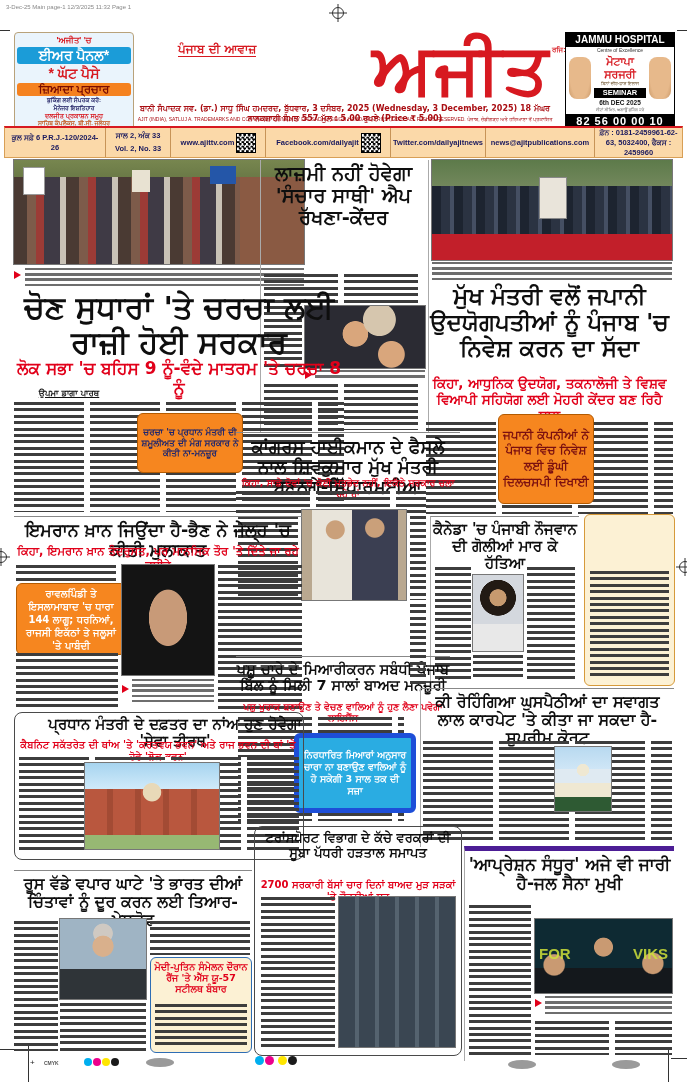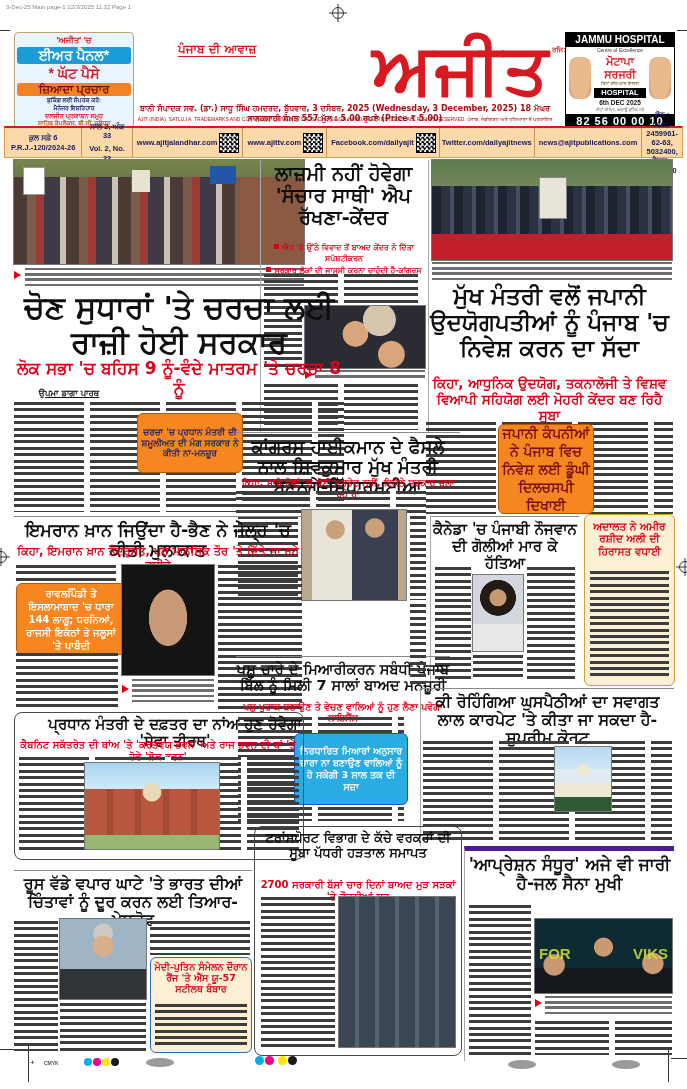--- a/index.html
+++ b/index.html
@@ -14,21 +14,21 @@
   .gk{background:repeating-linear-gradient(#3d3d3d 0 3px,transparent 3px 6.4px)}
   .gk2{background:repeating-linear-gradient(90deg,transparent 0 74px,#fff 74px 80px),
        repeating-linear-gradient(#3d3d3d 0 3px,transparent 3px 6.4px)}
   .gk3{background:repeating-linear-gradient(90deg,transparent 0 70px,#fff 70px 76px),
        repeating-linear-gradient(#3d3d3d 0 3px,transparent 3px 6.4px)}
   .gkc{background:repeating-linear-gradient(#6e6e6e 0 2.4px,transparent 2.4px 5.2px)}
   .photo{box-shadow:0 0 0 1px #777}
   .obox{background:#f6861f;border:1px solid #b35a00;border-radius:6px;font-weight:bold;
         text-align:center;display:flex;align-items:center;justify-content:center;
         padding:2px 3px;font-family:"DejaVu Sans",sans-serif}
-  .bbox{background:#2aace2;border:1px solid #1d4ed8;border-radius:6px;color:#fff;font-weight:bold;
+  .bbox{background:#2aace2;border:5px solid #1d4ed8;border-radius:6px;color:#fff;font-weight:bold;
         text-align:center;display:flex;align-items:center;justify-content:center;padding:2px 3px;
         font-family:"DejaVu Sans",sans-serif}
   .cbox{background:#fcf1d4;border-radius:6px}
   .sboxed{border:1.5px solid #4a4a4a;border-radius:8px}
   .arr{width:0;height:0;border:4px solid transparent;border-left:7px solid #e1001a}
   .bsq{display:inline-block;width:5px;height:5px;background:#e1001a;margin:0 3px 1px 0}
   .cropline{background:#333}
   
   #earpanel{left:14px;top:32px;width:118px;height:112px;background:#eaf4fc;border:1px solid #b9a27a;
             border-radius:4px;text-align:center;overflow:hidden}
@@ -157,42 +157,38 @@
 
   <div id="hospad" class="abs">
     <div style="background:#000;color:#fff;font-weight:bold;font-size:10px;line-height:14px">JAMMU HOSPITAL</div>
     <div style="font-size:5px;color:#333;line-height:7px">Centre of Excellence</div>
 
     <div class="abs" style="left:3px;top:24px;width:22px;height:42px;background:radial-gradient(ellipse at 50% 20%,#e7b98b 0 70%,#c99868 100%);border-radius:8px"></div>
     <div class="abs" style="left:83px;top:24px;width:22px;height:42px;background:radial-gradient(ellipse at 50% 20%,#e7b98b 0 70%,#c99868 100%);border-radius:8px"></div>
     <div class="abs" style="left:26px;top:22px;width:56px;font-size:11px;font-weight:bold;color:#d71920;font-family:'DejaVu Sans',sans-serif">ਮੋਟਾਪਾ</div>
     <div class="abs" style="left:26px;top:35px;width:56px;font-size:11px;font-weight:bold;color:#d71920;font-family:'DejaVu Sans',sans-serif">ਸਰਜਰੀ</div>
     <div class="abs" style="left:22px;top:48px;width:64px;font-size:4.5px;color:#5a3d12">ਬਿਨਾਂ ਚੀਰ-ਫਾੜ ਇਲਾਜ</div>
-    <div class="abs" style="left:28px;top:55px;width:52px;background:#000;color:#fff;font-weight:bold;font-size:7.5px;line-height:10px">HOSPITAL</div>
+    <div class="abs" style="left:28px;top:55px;width:52px;background:#000;color:#fff;font-weight:bold;font-size:7.5px;line-height:10px">SEMINAR</div>
     <div class="abs" style="left:26px;top:66px;width:56px;font-size:6.5px;font-weight:bold;color:#111">6th DEC 2025</div>
     <div class="abs" style="left:8px;top:74px;width:92px;font-size:4px;color:#444">ਸੀਟਾਂ ਸੀਮਿਤ, ਅਗਾਊਂ ਬੁਕਿੰਗ ਕਰੋ</div>
     <div class="abs" style="left:0;top:81px;width:108px;background:#000;color:#fff;font-weight:bold;font-size:11px;line-height:15px;letter-spacing:1px">82 56 00 00 10</div>
     <div class="abs" style="left:0;top:97px;width:108px;background:#d71920;color:#fff;font-size:5.5px;line-height:9px">www.jammuhospital.com</div>
   </div>
 
   <div class="abs" style="left:133px;top:104px;width:424px;text-align:center;font-size:8px;font-weight:bold;color:#a90d12;font-family:'DejaVu Sans',sans-serif">ਬਾਨੀ ਸੰਪਾਦਕ ਸਵ. (ਡਾ.) ਸਾਧੂ ਸਿੰਘ ਹਮਦਰਦ, ਬੁੱਧਵਾਰ, 3 ਦਸੰਬਰ, 2025 (Wednesday, 3 December, 2025) 18 ਮੱਘਰ ਨਾਨਕਸ਼ਾਹੀ ਸੰਮਤ 557   ਮੁੱਲ : 5.00 ਰੁਪਏ (Price ₹ 5.00)</div>
   <div class="abs" style="left:133px;top:116px;width:424px;text-align:center;font-size:5px;color:#a90d12">AJIT (INDIA), SATLUJ A. TRADEMARKS AND COPYRIGHT OWNED BY DR. SADHU SINGH HAMDARD TRUST, 2025. ALL RIGHTS RESERVED. ਪੰਜਾਬ, ਚੰਡੀਗੜ੍ਹ ਅਤੇ ਹਰਿਆਣਾ ਤੋਂ ਪ੍ਰਕਾਸ਼ਿਤ</div>
 
   <div id="infobar" class="abs">
     <div class="cell" style="width:92px">
       <span>ਕੁਲ ਸਫ਼ੇ 6 P.R.J.-120/2024-26</span>
       </div>
     <div class="cell" style="width:56px;flex-direction:column;line-height:1.3">
       <span>ਸਾਲ 2, ਅੰਕ 33</span>
       <span>Vol. 2, No. 33</span>
       </div>
-    <div class="cell" style="width:108px">
-      <span>www.ajitjalandhar.com</span>
-      <span class="qr"></span>
-      </div>
     <div class="cell" style="width:86px">
       <span>www.ajittv.com</span>
       <span class="qr"></span>
       </div>
     <div class="cell" style="width:116px">
       <span>Facebook.com/dailyajit</span>
       <span class="qr"></span>
       </div>
     <div class="cell" style="width:86px">
       <span>Twitter.com/dailyajitnews</span>
@@ -210,44 +206,40 @@
     <div class="abs" style="left:196px;top:6px;width:26px;height:18px;background:#2456a8"></div>
     <div class="abs" style="left:118px;top:10px;width:18px;height:22px;background:#e8e2d2"></div>
   </div>
   <div class="abs" style="left:14px;top:267px;width:290px;height:22px">
     <div class="arr abs" style="left:0;top:4px"></div>
     <div class="gkc abs" style="left:11px;top:1px;width:279px;height:20px"></div>
   </div>
 
   <div class="abs" style="left:260px;top:160px;width:167px;height:272px;border-left:1px solid #aaa;border-right:1px solid #aaa">
     <div class="hl" style="position:absolute;left:2px;top:3px;width:161px;font-size:19.5px">ਲਾਜ਼ਮੀ ਨਹੀਂ ਹੋਵੇਗਾ 'ਸੰਚਾਰ ਸਾਥੀ' ਐਪ ਰੱਖਣਾ-ਕੇਂਦਰ</div>
-    <div class="abs" style="left:3px;top:82px;width:160px;font-size:7.8px;font-weight:bold;color:#e1001a;line-height:1.45;text-align:center;font-family:'DejaVu Sans',sans-serif">
-      <div><span class="bsq"></span><span>ਐਪ 'ਤੇ ਉੱਠੇ ਵਿਵਾਦ ਤੋਂ ਬਾਅਦ ਕੇਂਦਰ ਨੇ ਦਿੱਤਾ ਸਪੱਸ਼ਟੀਕਰਨ</span></div>
-      <div><span class="bsq"></span><span>ਸਰਕਾਰ ਲੋਕਾਂ ਦੀ ਜਾਸੂਸੀ ਕਰਨਾ ਚਾਹੁੰਦੀ ਹੈ-ਕਾਂਗਰਸ</span></div>
-    </div>
     <div class="gk2 abs" style="left:3px;top:114px;width:160px;height:30px"></div>
     <div class="gk abs" style="left:3px;top:146px;width:38px;height:62px"></div>
     <div class="photo ph-scindia abs" style="left:44px;top:146px;width:120px;height:62px"></div>
     <div class="abs" style="left:44px;top:210px;width:120px;height:11px">
       <div class="arr abs" style="left:0;top:1px"></div>
       <div class="gkc abs" style="left:10px;top:0;width:110px;height:10px"></div>
     </div>
     <div class="gk2 abs" style="left:3px;top:224px;width:160px;height:46px"></div>
   </div>
 
   <div class="abs photo ph-delegation" style="left:432px;top:160px;width:240px;height:100px">
     <div class="abs" style="left:108px;top:18px;width:26px;height:40px;background:#e9e4da;outline:1px solid #888"></div>
   </div>
   <div class="gkc abs" style="left:432px;top:262px;width:240px;height:18px"></div>
 
   <div class="abs" style="left:426px;top:282px;width:247px;height:234px">
     <div class="hl" style="position:absolute;left:0;top:2px;width:247px;font-size:23px">ਮੁੱਖ ਮੰਤਰੀ ਵਲੋਂ ਜਪਾਨੀ ਉਦਯੋਗਪਤੀਆਂ ਨੂੰ ਪੰਜਾਬ 'ਚ ਨਿਵੇਸ਼ ਕਰਨ ਦਾ ਸੱਦਾ</div>
     <div class="redhl" style="position:absolute;left:2px;top:94px;width:243px;font-size:13.5px">ਕਿਹਾ, ਆਧੁਨਿਕ ਉਦਯੋਗ, ਤਕਨਾਲੋਜੀ ਤੇ ਵਿਸ਼ਵ ਵਿਆਪੀ ਸਹਿਯੋਗ ਲਈ ਮੋਹਰੀ ਕੇਂਦਰ ਬਣ ਰਿਹੈ ਸੂਬਾ</div>
     <div class="gk3 abs" style="left:0;top:140px;width:247px;height:92px"></div>
-    <div class="obox abs" style="left:72px;top:142px;width:88px;height:84px;font-size:14px;color:#7b1010;line-height:1.3">ਜਪਾਨੀ ਕੰਪਨੀਆਂ ਨੇ ਪੰਜਾਬ ਵਿਚ ਨਿਵੇਸ਼ ਲਈ ਡੂੰਘੀ ਦਿਲਚਸਪੀ ਦਿਖਾਈ</div>
+    <div class="obox abs" style="left:72px;top:132px;width:88px;height:84px;font-size:12px;color:#7b1010;line-height:1.3">ਜਪਾਨੀ ਕੰਪਨੀਆਂ ਨੇ ਪੰਜਾਬ ਵਿਚ ਨਿਵੇਸ਼ ਲਈ ਡੂੰਘੀ ਦਿਲਚਸਪੀ ਦਿਖਾਈ</div>
   </div>
 
   <div class="abs" style="left:14px;top:290px;width:330px;height:224px">
     <div class="hl" style="position:absolute;left:0;top:0;width:330px;font-size:31px">ਚੋਣ ਸੁਧਾਰਾਂ 'ਤੇ ਚਰਚਾ ਲਈ ਰਾਜ਼ੀ ਹੋਈ ਸਰਕਾਰ</div>
     <div class="redhl" style="position:absolute;left:0;top:68px;width:330px;font-size:17px">ਲੋਕ ਸਭਾ 'ਚ ਬਹਿਸ 9 ਨੂੰ-ਵੰਦੇ ਮਾਤਰਮ 'ਤੇ ਚਰਚਾ 8 ਨੂੰ</div>
     <div style="position:absolute;left:0;top:98px;width:110px;text-align:center;font-size:8.5px;font-weight:bold;text-decoration:underline;font-family:'DejaVu Sans',sans-serif">ਉਪਮਾ ਡਾਗਾ ਪਾਰਥ</div>
     <div class="gk3 abs" style="left:0;top:112px;width:330px;height:110px"></div>
     <div class="obox abs" style="left:123px;top:123px;width:98px;height:54px;font-size:8.8px;color:#1a2570;line-height:1.25">ਚਰਚਾ 'ਚ ਪ੍ਰਧਾਨ ਮੰਤਰੀ ਦੀ ਸ਼ਮੂਲੀਅਤ ਦੀ ਮੰਗ ਸਰਕਾਰ ਨੇ ਕੀਤੀ ਨਾ-ਮਨਜ਼ੂਰ</div>
   </div>
 
@@ -276,21 +268,20 @@
 
   <div class="abs" style="left:430px;top:516px;width:148px;height:168px;border-top:1px solid #888;border-left:1px solid #aaa">
     <div class="hl" style="position:absolute;left:2px;top:4px;width:144px;font-size:15px">ਕੈਨੇਡਾ 'ਚ ਪੰਜਾਬੀ ਨੌਜਵਾਨ ਦੀ ਗੋਲੀਆਂ ਮਾਰ ਕੇ ਹੱਤਿਆ</div>
     <div class="gk abs" style="left:4px;top:50px;width:36px;height:112px"></div>
     <div class="photo ph-canada abs" style="left:42px;top:58px;width:50px;height:76px"></div>
     <div class="gk abs" style="left:96px;top:50px;width:48px;height:112px"></div>
     <div class="gk abs" style="left:42px;top:138px;width:50px;height:24px"></div>
   </div>
 
   <div class="cbox abs" style="left:584px;top:514px;width:89px;height:170px;border:1px solid #d69a3a">
-    <div class="redhl" style="position:absolute;left:3px;top:5px;width:83px;font-size:10.5px">ਅਦਾਲਤ ਨੇ ਅਮੀਰ ਰਸ਼ੀਦ ਅਲੀ ਦੀ ਹਿਰਾਸਤ ਵਧਾਈ</div>
     <div class="gk abs" style="left:5px;top:56px;width:79px;height:106px"></div>
   </div>
 
   <div class="abs" style="left:236px;top:656px;width:214px;height:168px;border-top:1px solid #888">
     <div class="hl" style="position:absolute;left:0;top:4px;width:214px;font-size:14.5px">ਪਸ਼ੂ ਚਾਰੇ ਦੇ ਮਿਆਰੀਕਰਨ ਸਬੰਧੀ ਪੰਜਾਬ ਬਿੱਲ ਨੂੰ ਮਿਲੀ 7 ਸਾਲਾਂ ਬਾਅਦ ਮਨਜ਼ੂਰੀ</div>
     <div class="redhl" style="position:absolute;left:0;top:44px;width:214px;font-size:9.5px">ਪਸ਼ੂ ਖੁਰਾਕ ਬਣਾਉਣ ਤੇ ਵੇਚਣ ਵਾਲਿਆਂ ਨੂੰ ਹੁਣ ਲੈਣਾ ਪਵੇਗਾ ਲਾਇਸੈਂਸ</div>
     <div class="gk2 abs" style="left:2px;top:60px;width:166px;height:104px"></div>
     <div class="bbox abs" style="left:58px;top:76px;width:106px;height:66px;font-size:9.5px">ਨਿਰਧਾਰਿਤ ਮਿਆਰਾਂ ਅਨੁਸਾਰ ਚਾਰਾ ਨਾ ਬਣਾਉਣ ਵਾਲਿਆਂ ਨੂੰ ਹੋ ਸਕੇਗੀ 3 ਸਾਲ ਤਕ ਦੀ ਸਜ਼ਾ</div>
   </div>
 

